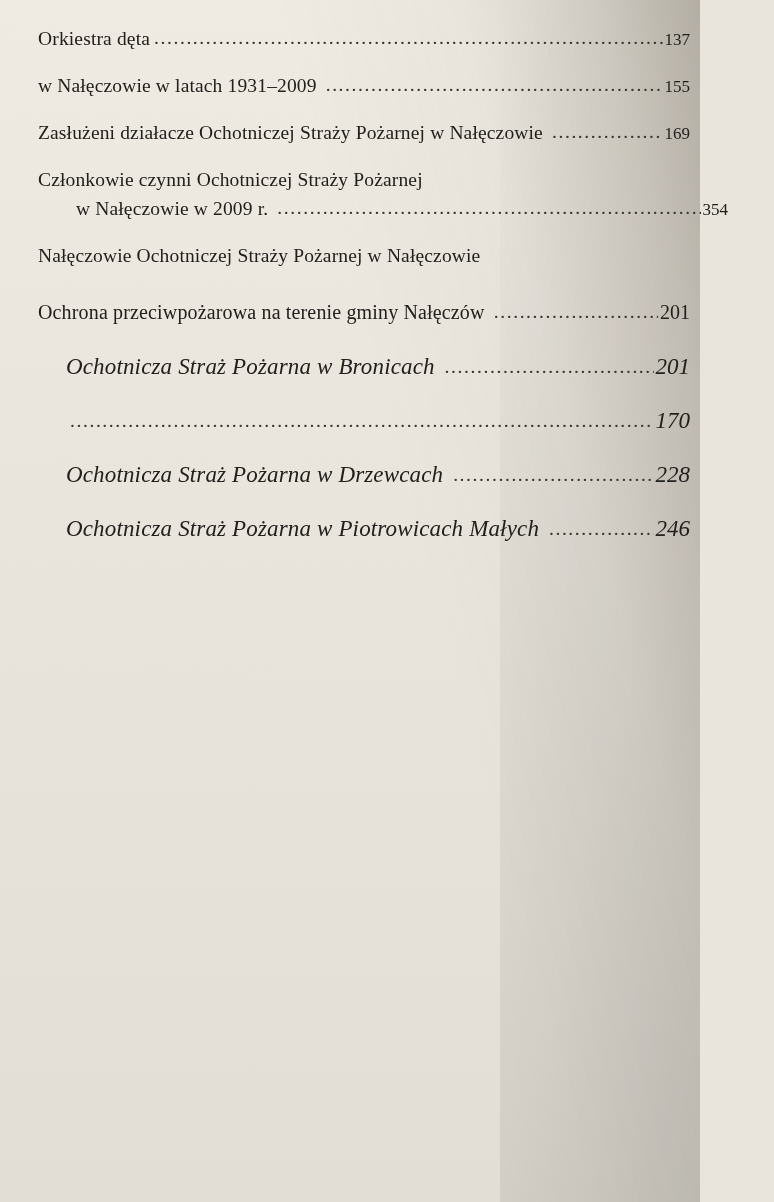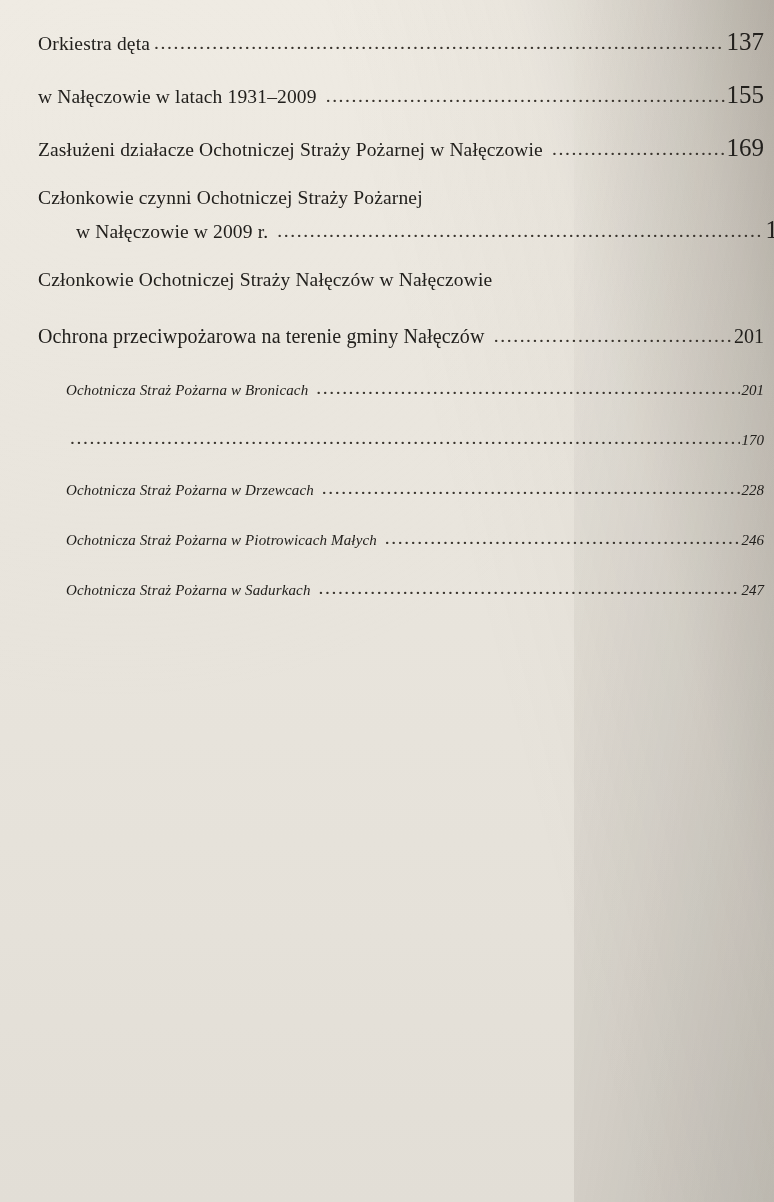--- a/index.html
+++ b/index.html
@@ -11,21 +11,21 @@
     height: 1202px;
     background: #e9e5dd;
     font-family: "Liberation Serif", "DejaVu Serif", serif;
     color: #22201d;
     overflow: hidden;
   }
 
   
   .page {
     position: relative;
-    width: 774px;
+    width: 700px;
     height: 1202px;
     background:
       linear-gradient(180deg, #efebe3 0%, #eae6de 35%, #e6e2da 70%, #e2ded6 100%);
   }
   .page::after {
     content: "";
     position: absolute;
     inset: 0;
     pointer-events: none;
     background:
@@ -76,41 +76,41 @@
     font-size: 19.5px;
     color: #3a352e;
     margin: 0 2px 0 4px;
     transform: translateY(-1px);
   }
   .dots::before {
     content: "........................................................................................................................................................";
     letter-spacing: 1.6px;
   }
   .pg {
-    font-size: 25px;
+    font-size: 17px;
     white-space: pre;
     flex: 0 0 auto;
   }
 
   
   .lvl0 .txt, .lvl0 .pg { font-weight: 400; }
 
   
   .section-head { margin-top: 34px; margin-bottom: 30px; }
   .section-head .txt,
   .section-head .pg { font-size: 20px; }
 
   
   .sub {
     padding-left: 28px;
     margin-bottom: 28px;
   }
   .sub .txt, .sub .pg {
     font-style: italic;
-    font-size: 15px;
+    font-size: 23px;
   }
   .sub .dots { font-style: normal; }
 </style>
 </head>
 <body>
 
 <div class="page">
   <div class="toc">
 
     <div class="entry lvl0">
@@ -137,27 +137,27 @@
       </div>
     </div>
 
     <div class="entry lvl0">
       <div class="line">
         <span class="txt">Członkowie czynni Ochotniczej Straży Pożarnej</span>
       </div>
       <div class="line">
         <span class="txt">w Nałęczowie w 2009 r. </span>
         <span class="dots"></span>
-        <span class="pg">117</span>
-      </div>
-    </div>
-
-    <div class="entry lvl0">
-      <div class="line">
-        <span class="txt">Członkowie Ochotniczej Straży Nałęczów w Nałęczowie</span>
+        <span class="pg">354</span>
+      </div>
+    </div>
+
+    <div class="entry lvl0">
+      <div class="line">
+        <span class="txt">Nałęczowie Ochotniczej Straży Pożarnej w Nałęczowie</span>
       </div>
     </div>
 
     <div class="entry lvl0 section-head">
       <div class="line">
         <span class="txt">Ochrona przeciwpożarowa na terenie gminy Nałęczów </span>
         <span class="dots"></span>
         <span class="pg">201</span>
       </div>
     </div>
@@ -186,22 +186,15 @@
     </div>
 
     <div class="entry sub">
       <div class="line">
         <span class="txt">Ochotnicza Straż Pożarna w Piotrowicach Małych </span>
         <span class="dots"></span>
         <span class="pg">246</span>
       </div>
     </div>
 
-    <div class="entry sub">
-      <div class="line">
-        <span class="txt">Ochotnicza Straż Pożarna w Sadurkach </span>
-        <span class="dots"></span>
-        <span class="pg">247</span>
-      </div>
-    </div>
 
   </div>
 </div>
 
 </body></html>

